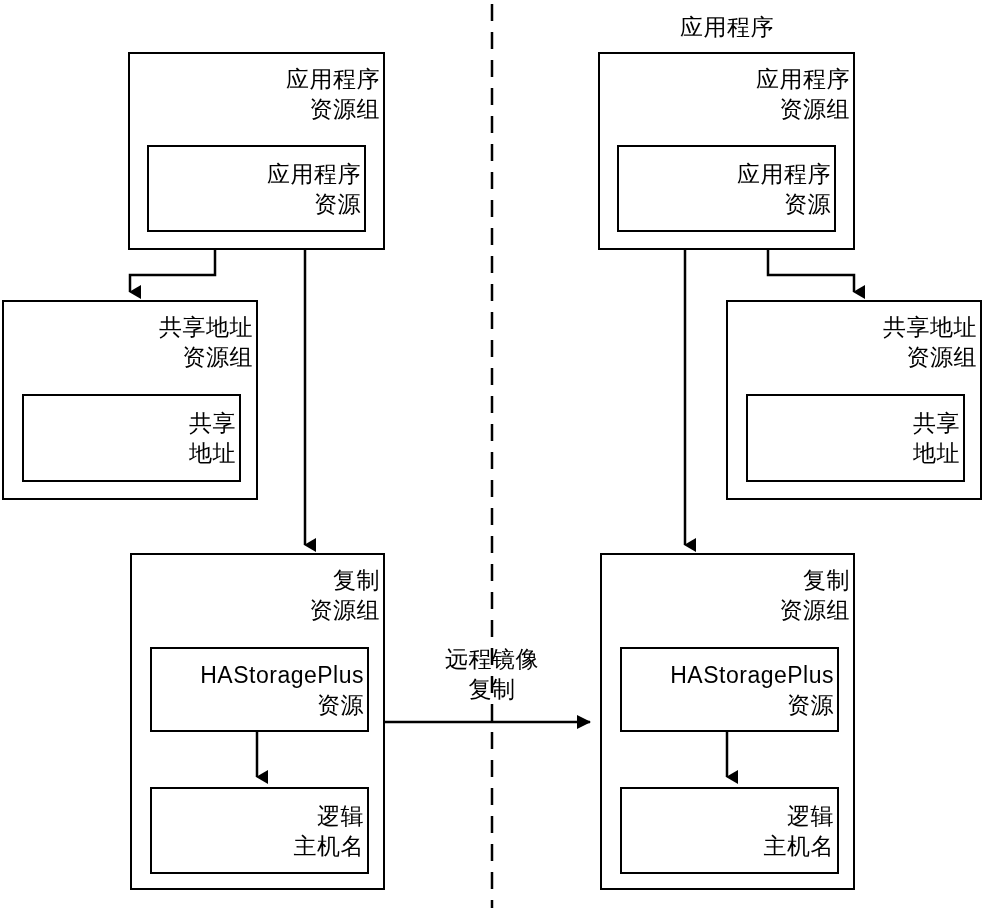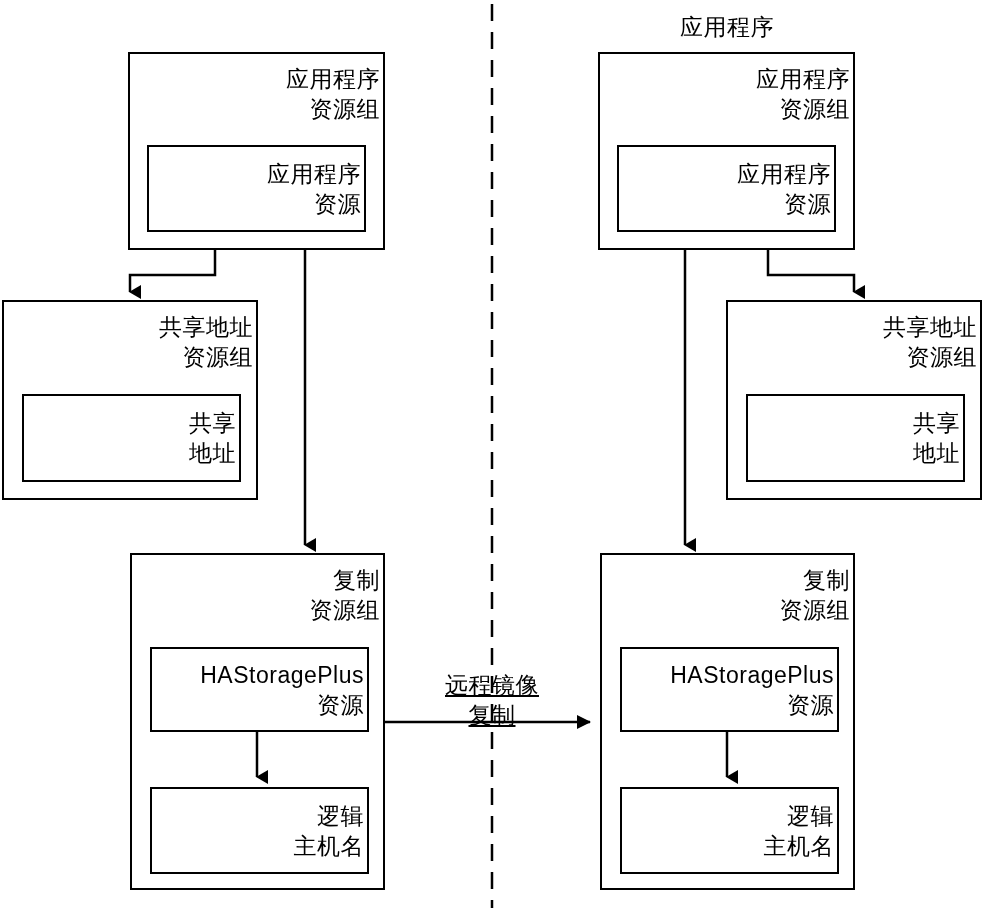--- a/index.html
+++ b/index.html
@@ -161,16 +161,16 @@
     <div class="inner-box" style="left:18px; top:92px; width:219px; height:85px;">
       <div class="box-label inner-label">HAStoragePlus
 资源</div>
     </div>
     <div class="inner-box" style="left:18px; top:232px; width:219px; height:87px;">
       <div class="box-label inner-label">逻辑
 主机名</div>
     </div>
   </div>
 
-  <div class="edge-label" style="left:398px; top:670px; width:188px;text-decoration:underline;">远程镜像
+  <div class="edge-label" style="left:398px; top:644px; width:188px;">远程镜像
 复制</div>
 
 </div>
 
 </body></html>

